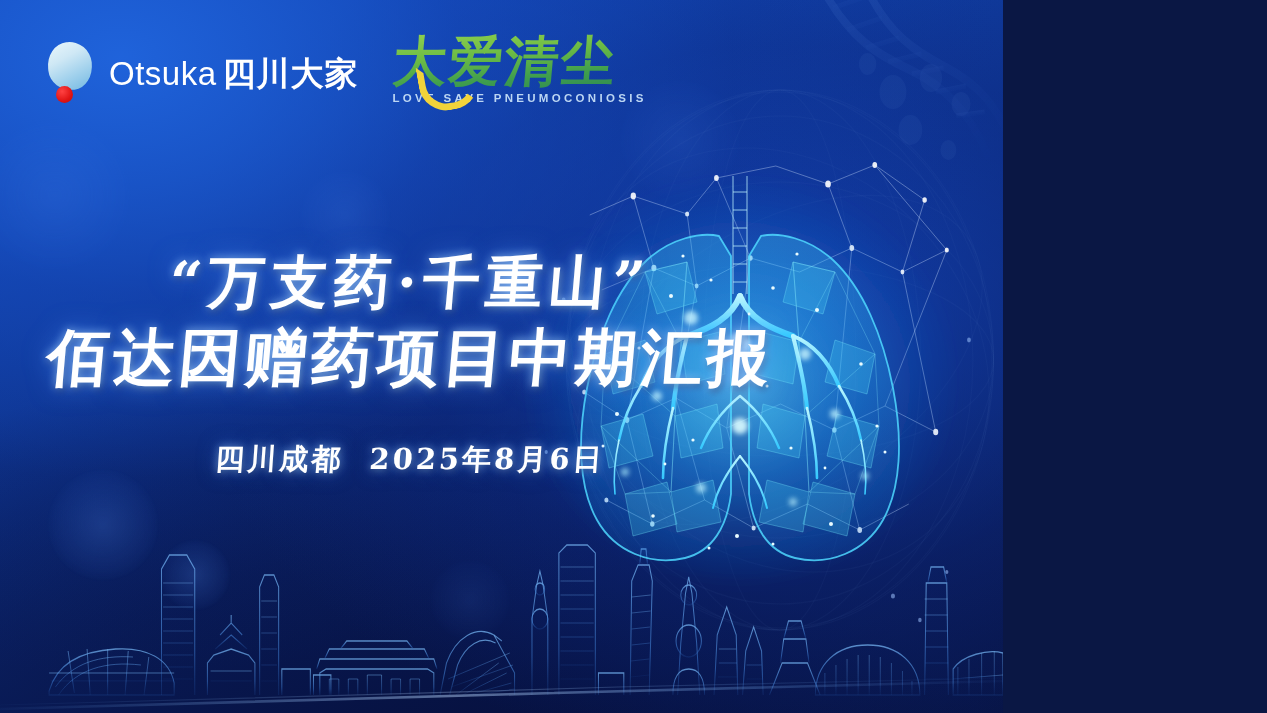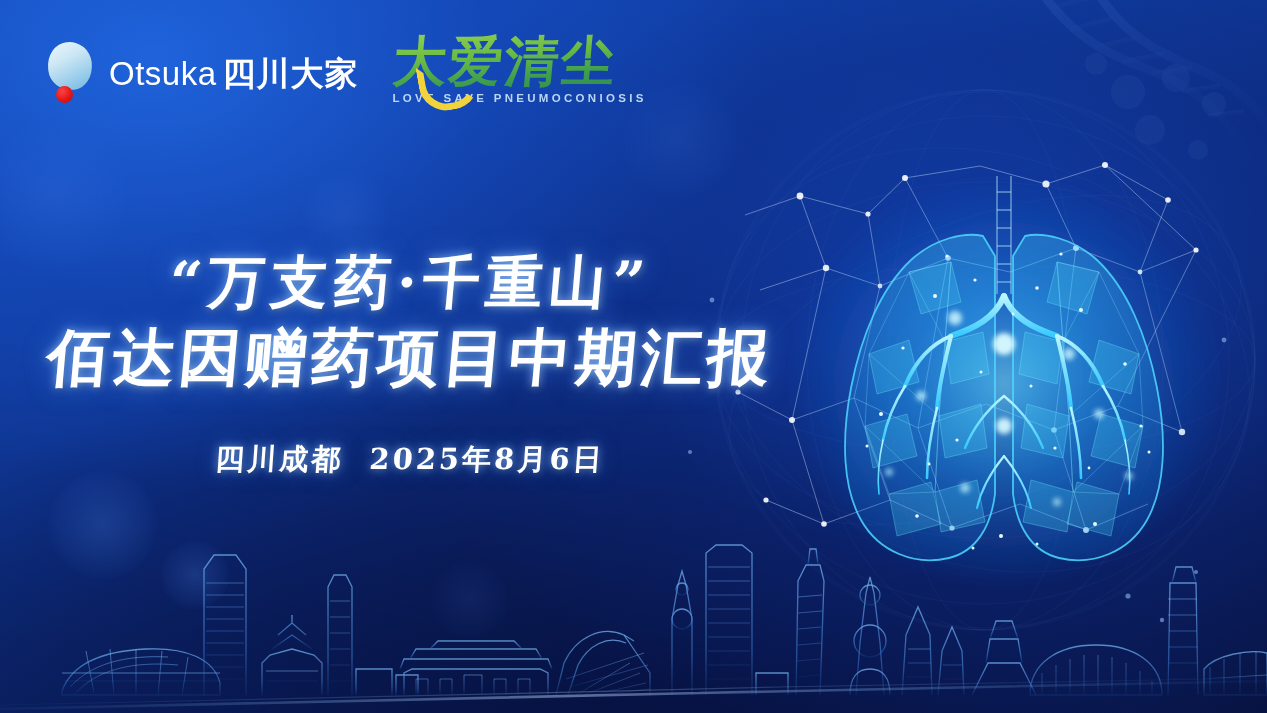--- a/index.html
+++ b/index.html
@@ -6,21 +6,21 @@
     margin: 0;
     padding: 0;
     background: #0a1744;
   }
   body {
     font-family: "Liberation Sans", sans-serif;
   }
 
   #slide {
     position: relative;
-    width: 1267px;
+    width: 1003px;
     height: 713px;
     overflow: hidden;
     background:
       radial-gradient(ellipse 900px 620px at 12% 8%, rgba(32,100,220,0.95) 0%, rgba(22,72,185,0.55) 38%, rgba(13,40,130,0.10) 68%, rgba(0,0,0,0) 100%),
       radial-gradient(ellipse 760px 560px at 78% 44%, rgba(20,70,190,0.70) 0%, rgba(14,44,140,0.35) 48%, rgba(0,0,0,0) 80%),
       radial-gradient(ellipse 1100px 500px at 50% 108%, rgba(6,16,62,0.98) 0%, rgba(8,22,76,0.72) 45%, rgba(0,0,0,0) 85%),
       linear-gradient(160deg, #1250c6 0%, #1145b0 22%, #0d2f84 48%, #0a1f5e 74%, #071038 100%);
   }
 
   

